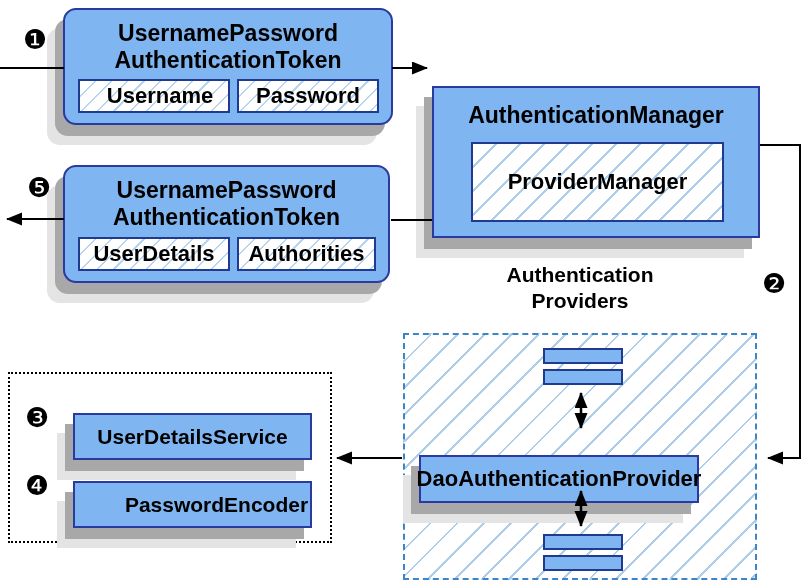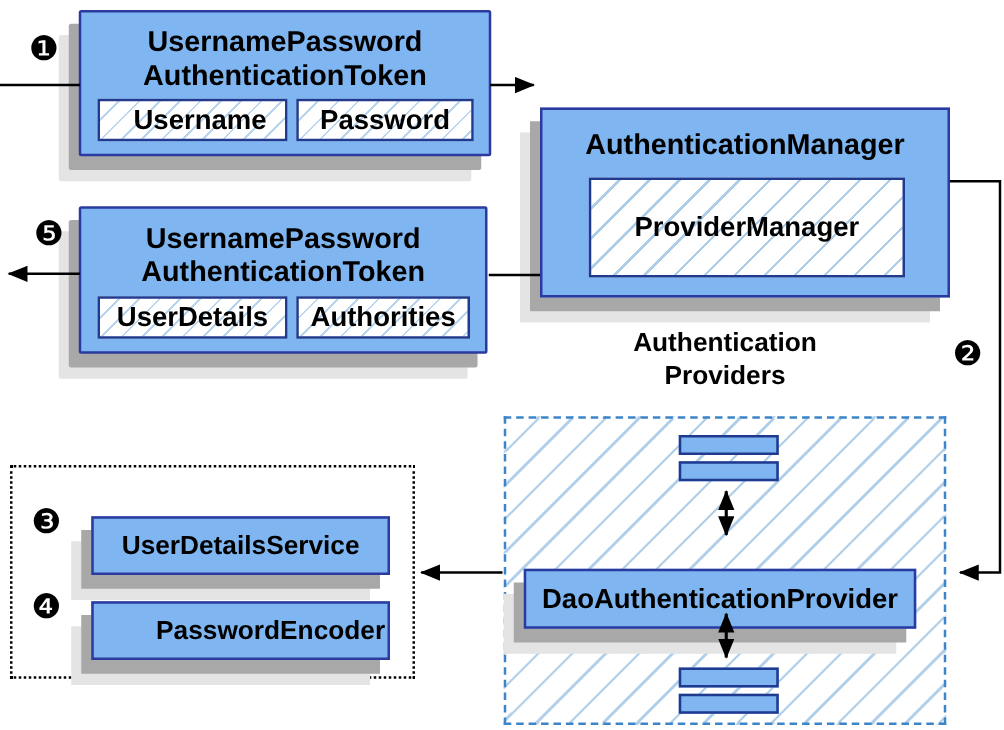--- a/index.html
+++ b/index.html
@@ -15,21 +15,21 @@
   .blue-box{
     position:absolute;
     background:#7fb5f0;
     border:2px solid #2b3a9e;
     box-sizing:border-box;
     z-index:2;
   }
   .shadow{
     box-shadow:-8px 11px 0 0 #a8a8a8, -16px 20px 0 0 #e4e4e4;
   }
-  .round{border-radius:2px;}
+  .round{border-radius:13px;}
   .box-title{
     position:absolute;left:0;right:0;top:10px;
     text-align:center;font-weight:bold;font-size:23px;line-height:27px;
   }
   .box-title span{display:block;}
   .inner-field{
     position:absolute;
     background:
       repeating-linear-gradient(135deg, rgba(255,255,255,0) 0 10px, #b9d4ee 10px 11.5px),
       #ffffff;
@@ -140,20 +140,20 @@
     <span>Providers</span>
   </div>
 
   <div class="dashed-box hatch-big" style="left:403px;top:333px;width:354px;height:247px;"></div>
 
   <div class="bar" style="left:543px;top:348px;width:80px;height:16px;"></div>
   <div class="bar" style="left:543px;top:369px;width:80px;height:16px;"></div>
   <div class="bar" style="left:543px;top:534px;width:80px;height:16px;"></div>
   <div class="bar" style="left:543px;top:555px;width:80px;height:16px;"></div>
 
-  <div class="blue-box shadow center-label" style="left:419px;top:435px;width:314px;height:48px;font-size:22px;">DaoAuthenticationProvider</div>
+  <div class="blue-box shadow center-label" style="left:419px;top:435px;width:280px;height:48px;font-size:22px;">DaoAuthenticationProvider</div>
 
   <div class="dotted-box" style="left:8px;top:372px;width:324px;height:171px;"></div>
 
   <div class="blue-box shadow center-label" style="left:73px;top:393px;width:239px;height:47px;font-size:21px;">UserDetailsService</div>
   <div class="blue-box shadow center-label" style="left:73px;top:461px;width:239px;height:47px;font-size:21px;padding-left:48px;">PasswordEncoder</div>
 
 </div>
 
 </body></html>

